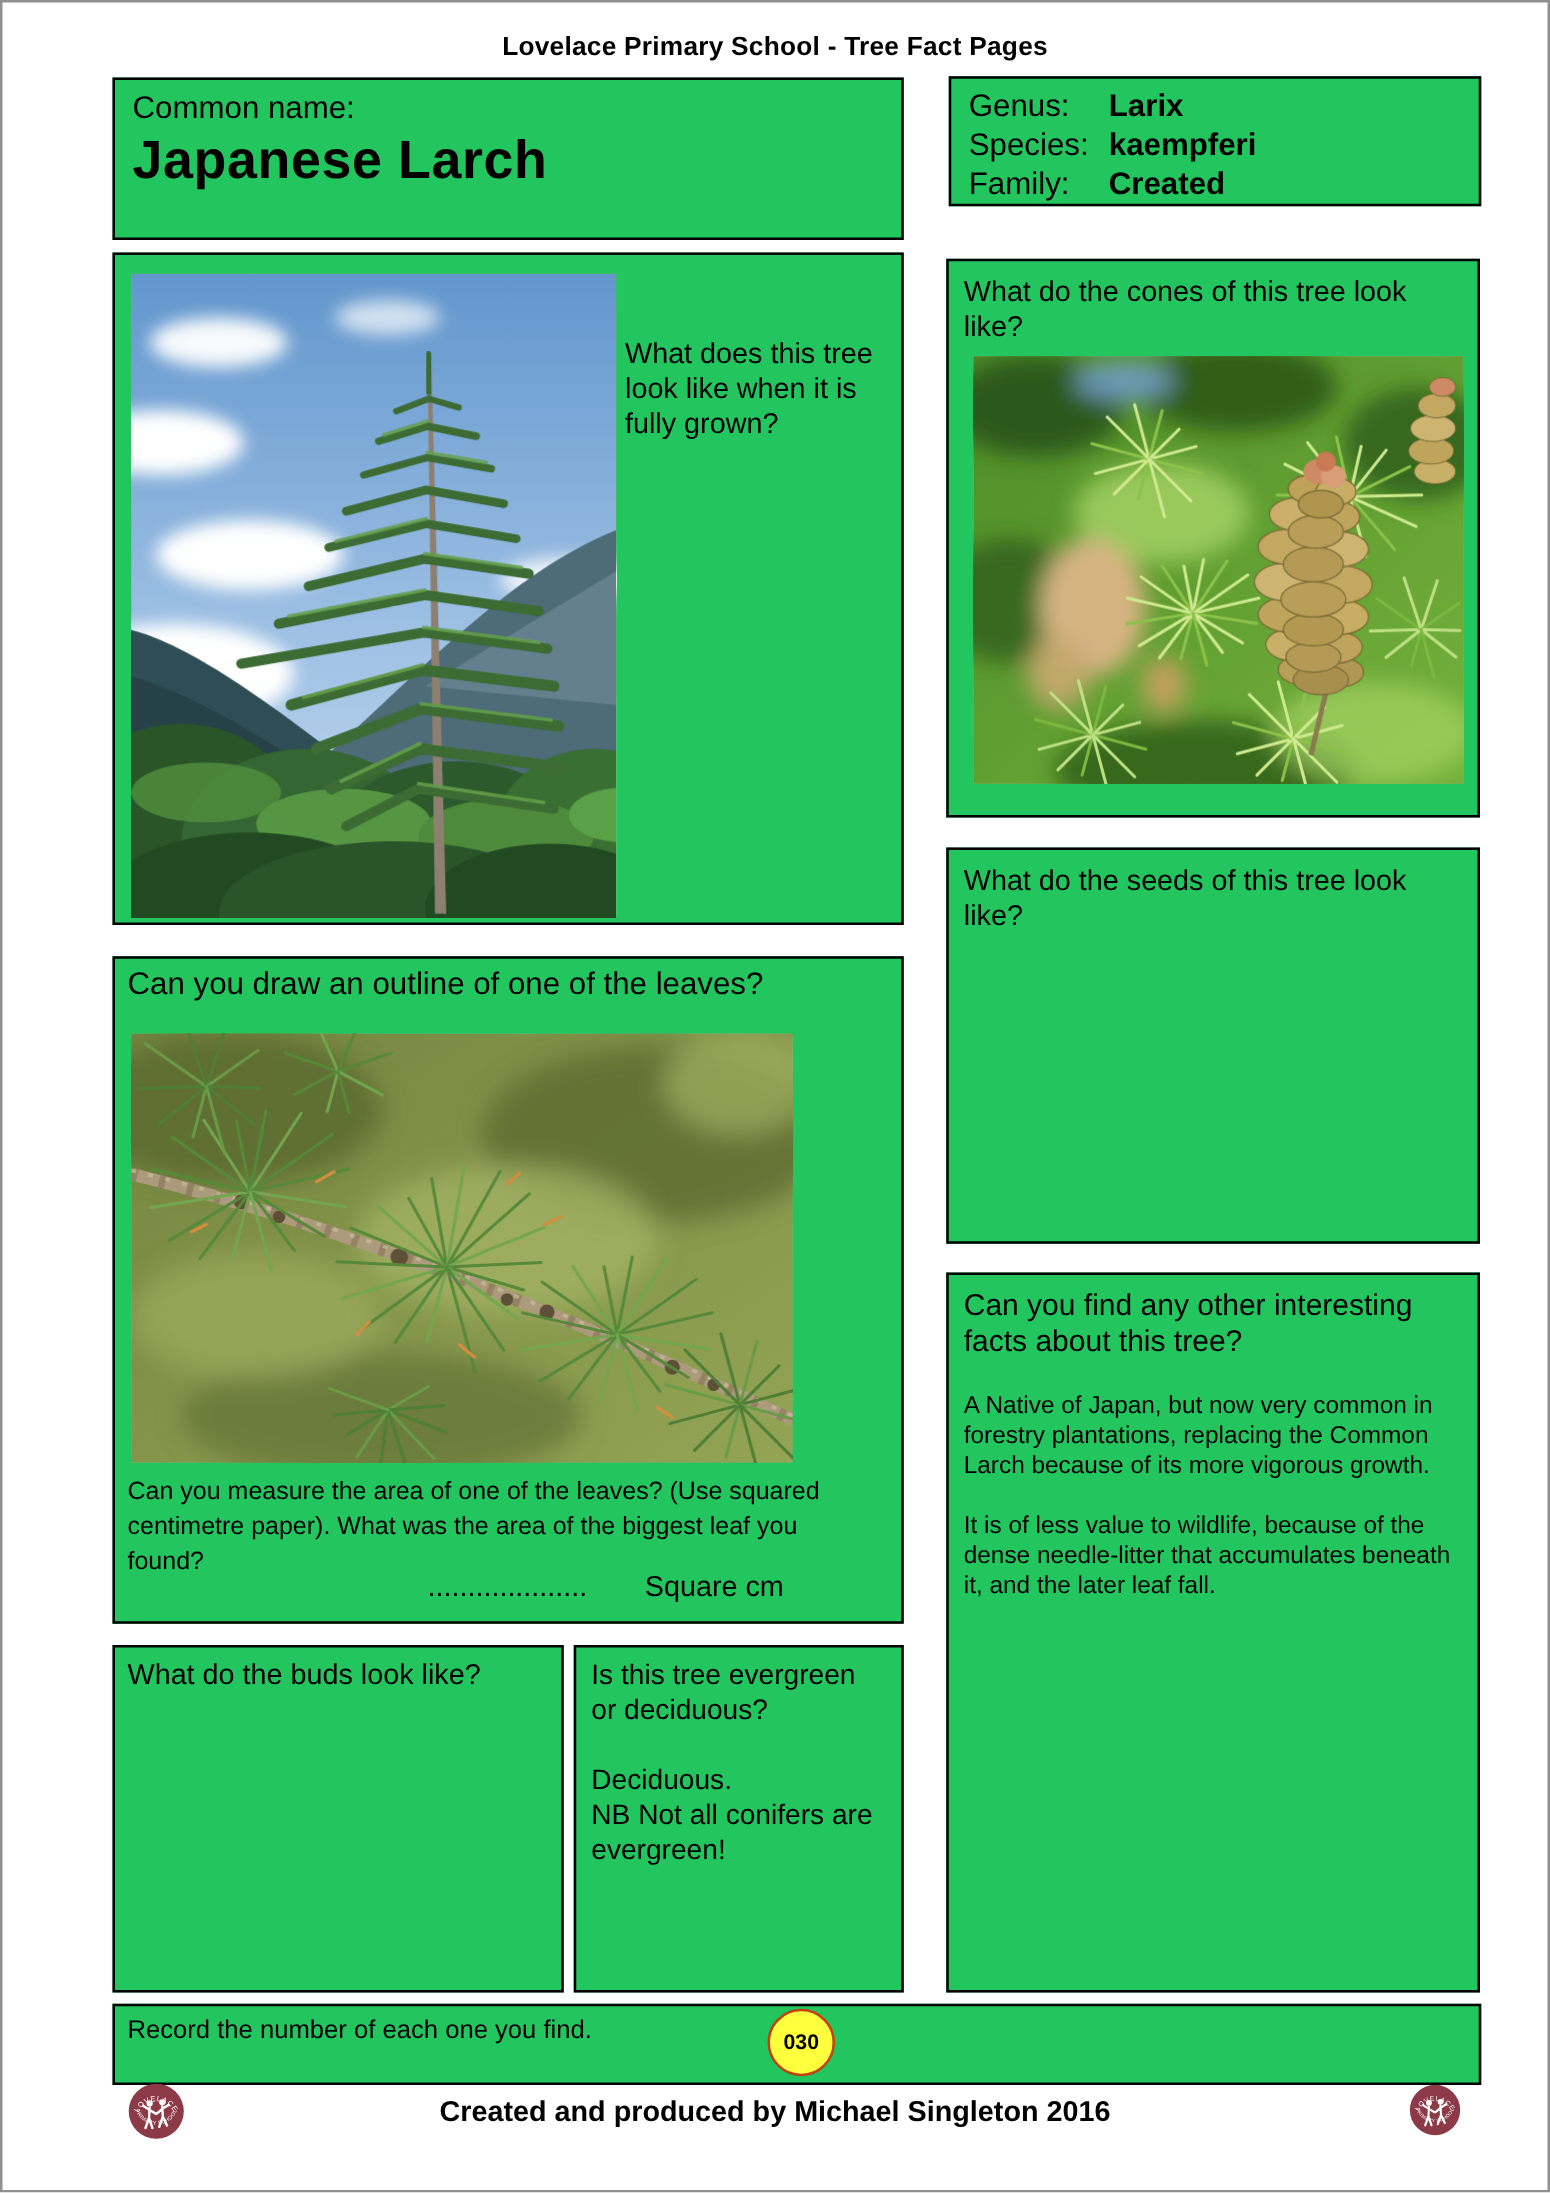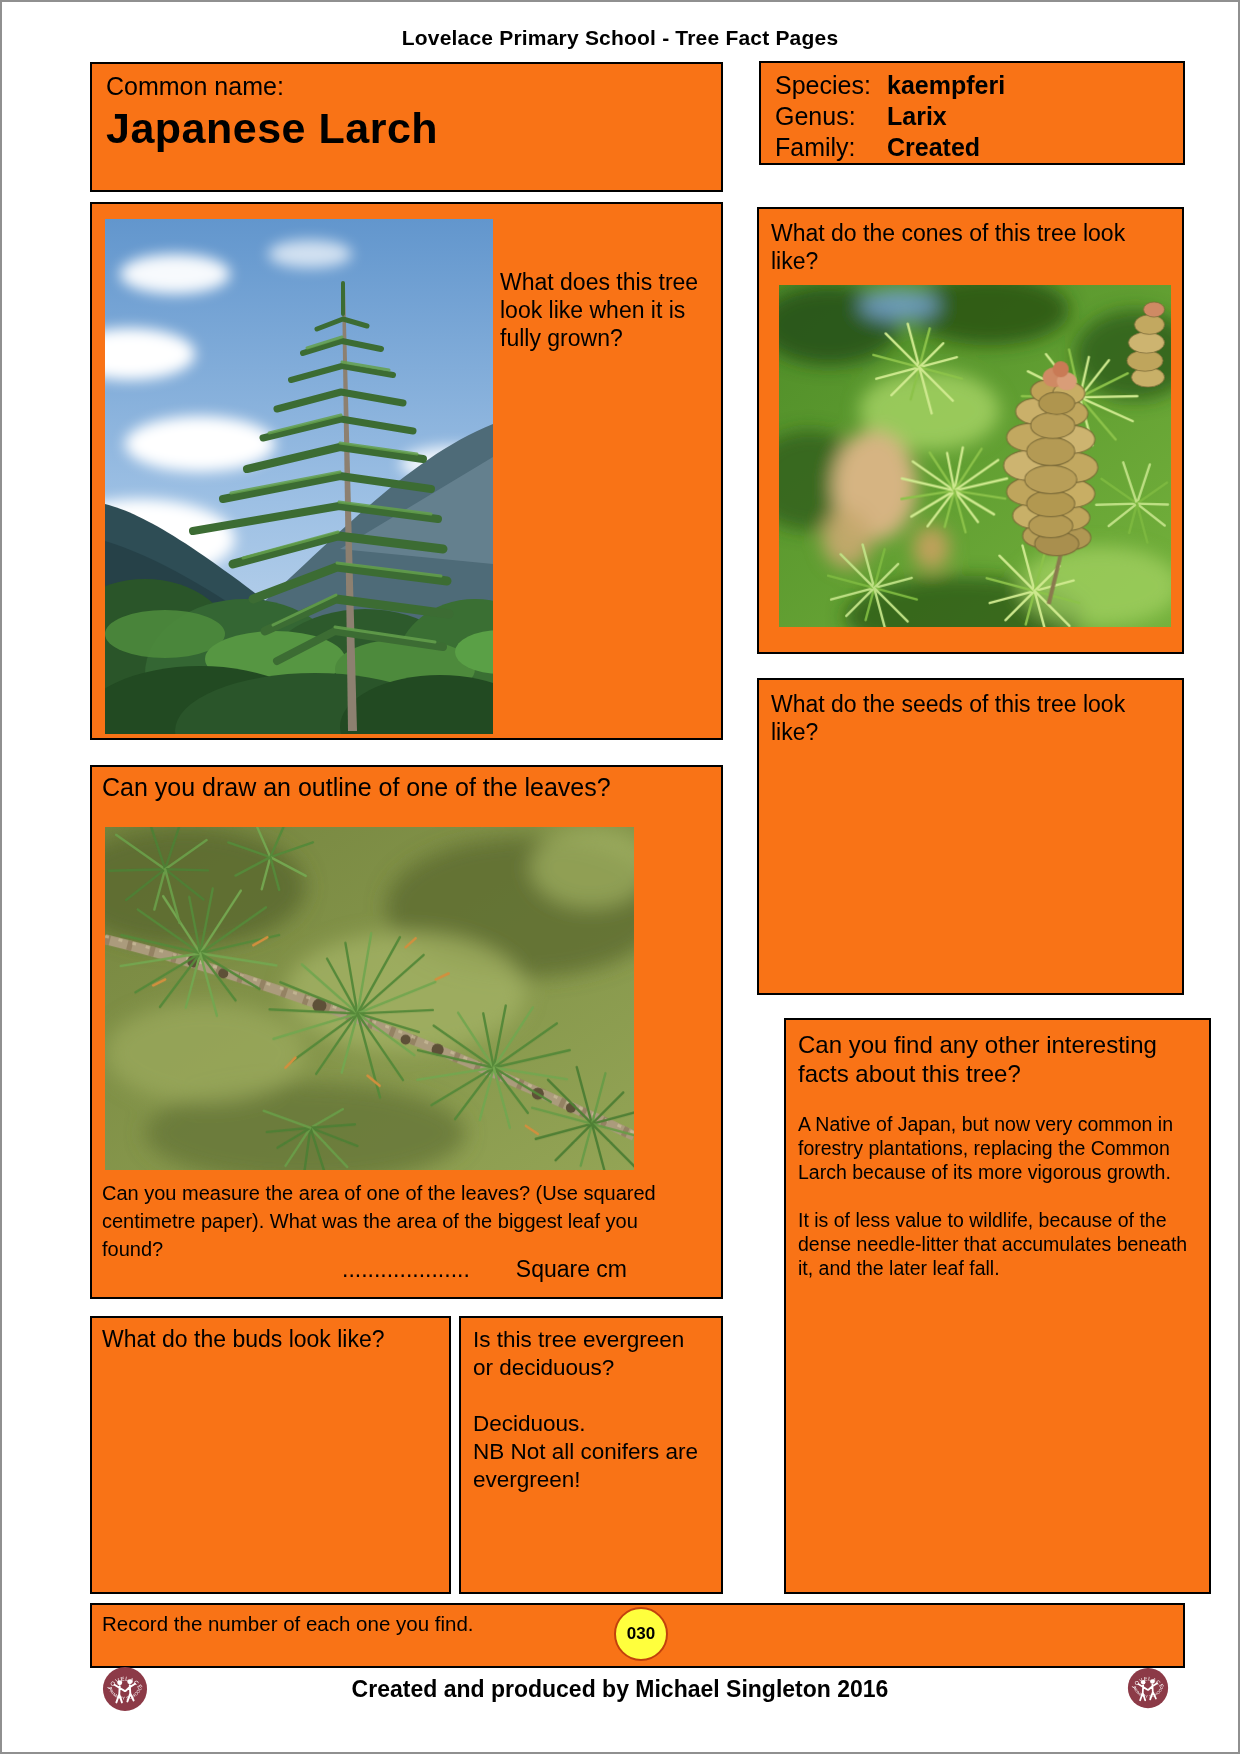--- a/index.html
+++ b/index.html
@@ -1,21 +1,21 @@
 <!DOCTYPE html>
 <html><head>
 <meta charset="utf-8">
 <style>
   html,body{margin:0;padding:0;background:#fff;}
   .page{
     position:relative;width:1240px;height:1754px;background:#fff;
     border:2px solid #909090;box-sizing:border-box;overflow:hidden;
     font-family:"Liberation Sans",sans-serif;color:#000;
   }
-  .bx{position:absolute;border:2px solid #000;background:#f97316;box-sizing:border-box;}
+  .bx{position:absolute;border:2px solid #000;background:#22c55e;box-sizing:border-box;}
   .hdr{position:absolute;top:24px;left:0;width:100%;text-align:center;
        font-size:21px;font-weight:bold;letter-spacing:.2px;}
   
   #common{left:88px;top:60px;width:633px;height:130px;padding:8px 14px;}
   #common .lbl{font-size:25px;}
   #common .val{font-size:43px;font-weight:bold;margin-top:3px;letter-spacing:.5px;}
   
   #genus{left:757px;top:59px;width:426px;height:104px;padding:7px 14px;font-size:25px;}
   #genus .row{display:flex;line-height:31px;}
   #genus .tl{width:112px;}
@@ -35,21 +35,21 @@
   #leavesbox .title{position:absolute;left:10px;top:6px;font-size:25px;}
   #leavesbox .photo{position:absolute;left:13px;top:60px;width:529px;height:343px;}
   #leavesbox .measure{position:absolute;left:10px;top:412px;width:602px;font-size:20px;line-height:28px;}
   #leavesbox .ansrow{position:absolute;left:250px;top:489px;font-size:23px;display:flex;}
   #leavesbox .unit{margin-left:46px;}
   
   #budsbox{left:88px;top:1314px;width:361px;height:278px;padding:8px 10px;font-size:23px;}
   #evgbox{left:457px;top:1314px;width:264px;height:278px;padding:8px 12px;font-size:22.5px;line-height:28px;}
   #evgbox .ans{margin-top:28px;}
   
-  #factsbox{left:755px;top:1016px;width:427px;height:576px;padding:10px 12px;margin-left:27px;}
+  #factsbox{left:755px;top:1016px;width:427px;height:576px;padding:10px 12px;}
   #factsbox .ftitle{font-size:24px;line-height:29px;}
   #factsbox .fbody{font-size:19.5px;line-height:24px;margin-top:24px;}
   #factsbox .fbody+.fbody{margin-top:24px;}
   
   #schoolbox{left:88px;top:1601px;width:1095px;height:65px;padding:6px 10px;font-size:20.5px;line-height:26px;}
   #badge{position:absolute;left:522px;top:2px;width:54px;height:54px;border-radius:50%;
          background:#ffff3d;border:2px solid #c2410c;box-sizing:border-box;
          display:flex;align-items:center;justify-content:center;
          font-size:17px;font-weight:bold;}
   
@@ -87,26 +87,26 @@
 
   <div class="hdr">Lovelace Primary School -  Tree Fact Pages</div>
 
   <div class="bx" id="common">
     <div class="lbl">Common name:</div>
     <div class="val">Japanese Larch</div>
   </div>
 
   <div class="bx" id="genus">
     <div class="row">
+      <span class="tl">Genus:</span>
+      <span class="tv">Larix</span>
+    </div>
+    <div class="row">
       <span class="tl">Species:</span>
       <span class="tv">kaempferi</span>
-    </div>
-    <div class="row">
-      <span class="tl">Genus:</span>
-      <span class="tv">Larix</span>
     </div>
     <div class="row">
       <span class="tl">Family:</span>
       <span class="tv">Created</span>
     </div>
   </div>
 
   <div class="bx" id="treebox">
     <svg class="photo" viewBox="0 0 388 515" preserveAspectRatio="none">
       <defs>

